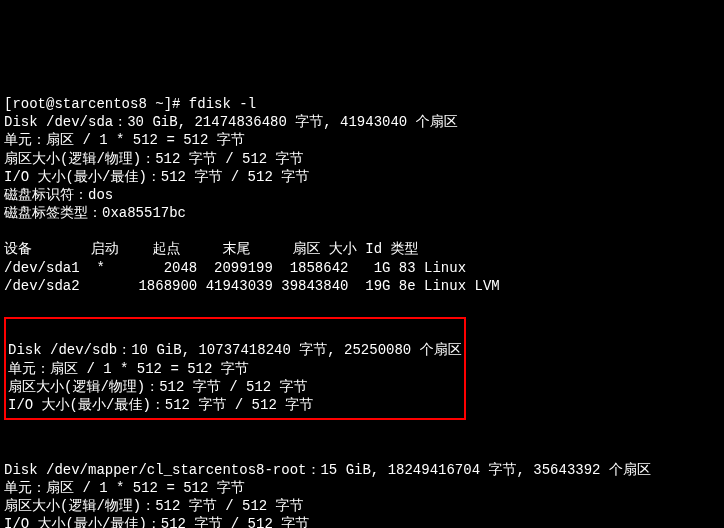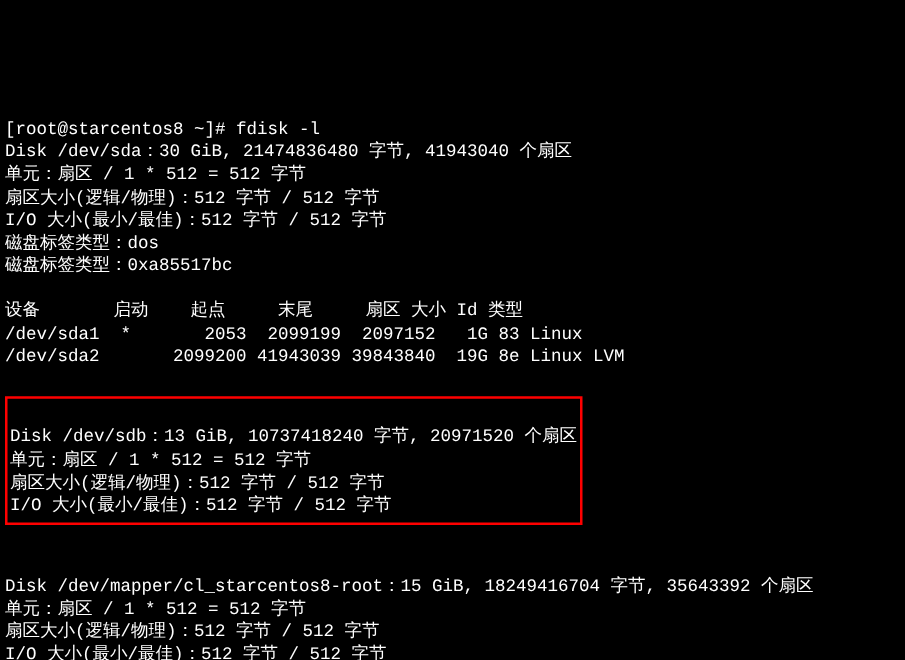--- a/index.html
+++ b/index.html
@@ -31,29 +31,29 @@
 <body>
 
 
 
 <div>
 <span class="line"><span>[root@starcentos8 ~]# </span><span>fdisk -l</span></span>
 <span class="line">Disk /dev/sda：30 GiB, 21474836480 字节, 41943040 个扇区</span>
 <span class="line">单元：扇区 / 1 * 512 = 512 字节</span>
 <span class="line">扇区大小(逻辑/物理)：512 字节 / 512 字节</span>
 <span class="line">I/O 大小(最小/最佳)：512 字节 / 512 字节</span>
-<span class="line">磁盘标签类型：dos</span>
+<span class="line">磁盘标识符：dos</span>
 <span class="line">磁盘标签类型：0xa85517bc</span>
 
 <span class="line">设备       启动    起点     末尾     扇区 大小 Id 类型</span>
-<span class="line">/dev/sda1  *       2053  2099199  2097152   1G 83 Linux</span>
-<span class="line">/dev/sda2       2099200 41943039 39843840  19G 8e Linux LVM</span>
+<span class="line">/dev/sda1  *       2048  2099199  1858642   1G 83 Linux</span>
+<span class="line">/dev/sda2       1868900 41943039 39843840  19G 8e Linux LVM</span>
 
 <div class="highlight-box">
-<span class="line">Disk /dev/sdb：13 GiB, 10737418240 字节, 20971520 个扇区</span>
+<span class="line">Disk /dev/sdb：10 GiB, 10737418240 字节, 25250080 个扇区</span>
 <span class="line">单元：扇区 / 1 * 512 = 512 字节</span>
 <span class="line">扇区大小(逻辑/物理)：512 字节 / 512 字节</span>
 <span class="line">I/O 大小(最小/最佳)：512 字节 / 512 字节</span>
 </div>
 
 
 <span class="line">Disk /dev/mapper/cl_starcentos8-root：15 GiB, 18249416704 字节, 35643392 个扇区</span>
 <span class="line">单元：扇区 / 1 * 512 = 512 字节</span>
 <span class="line">扇区大小(逻辑/物理)：512 字节 / 512 字节</span>
 <span class="line">I/O 大小(最小/最佳)：512 字节 / 512 字节</span>

